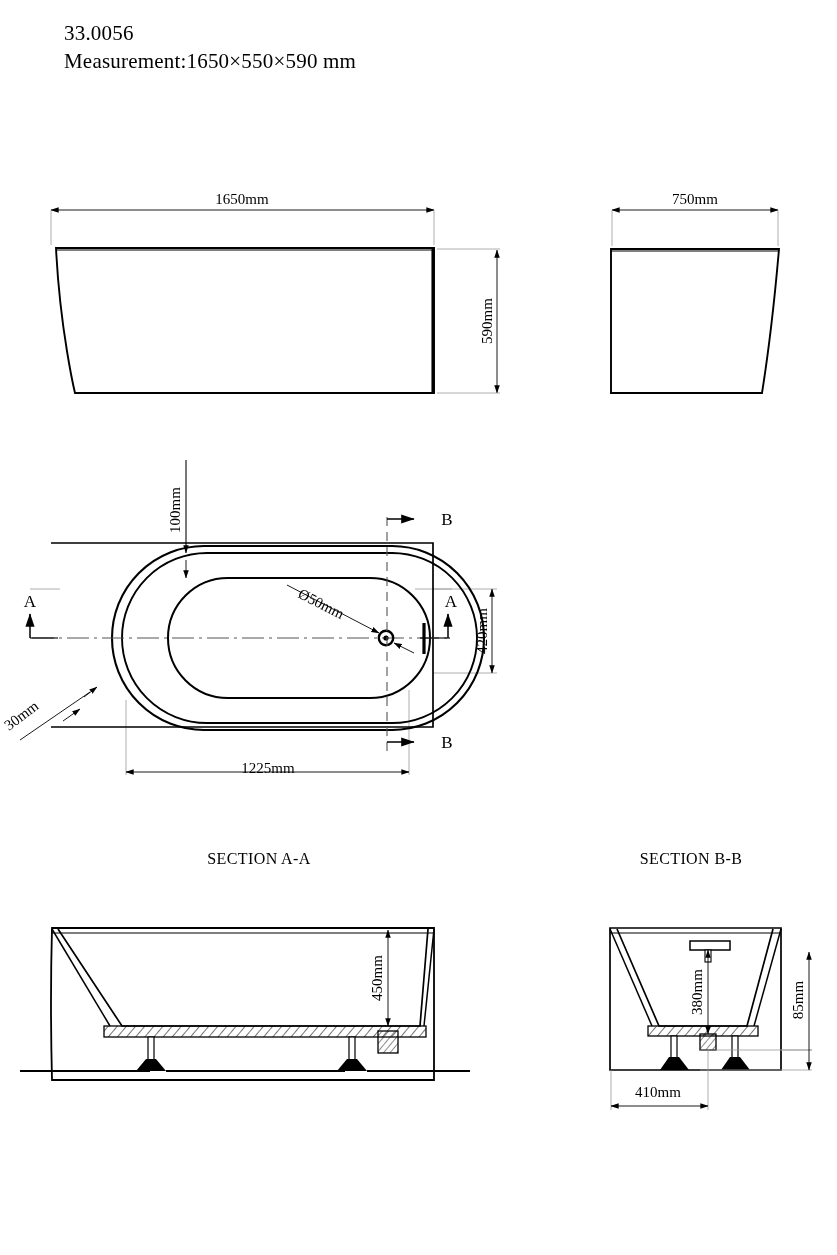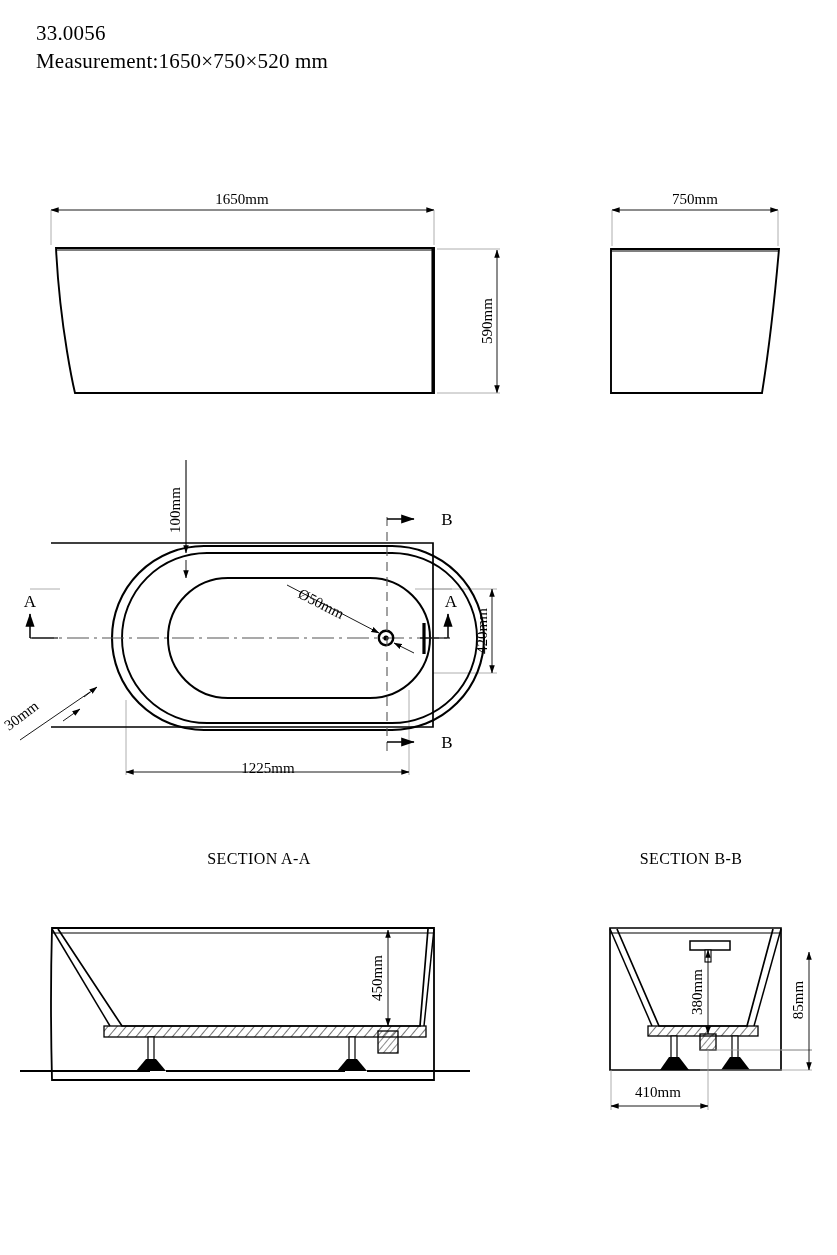--- a/index.html
+++ b/index.html
@@ -26,36 +26,37 @@
     position: absolute;
     left: 36px;
     top: 20px;
     line-height: 1.32;
   }
   .title-line {
     font-size: 21px;
     font-family: "Liberation Serif", "DejaVu Serif", serif;
     white-space: nowrap;
     letter-spacing: 0.2px;
+    margin-left: 28px;
   }
   svg { display: block; }
   svg text {
     font-family: "Liberation Serif", "DejaVu Serif", serif;
     fill: #000000;
   }
   .dim-text { font-size: 15px; }
   .mark-text { font-size: 17px; }
   .section-title { font-size: 16px; letter-spacing: 0.4px; }
 </style>
 </head>
 <body>
 
 <div class="title-block">
   <div class="title-line">33.0056</div>
-  <div class="title-line">Measurement:1650×750×520 mm</div>
+  <div class="title-line">Measurement:1650×550×590 mm</div>
 </div>
 
 <svg id="sheet" width="837" height="1255" viewBox="0 0 837 1255">
   <defs>
     <marker id="arrS" viewBox="0 0 10 10" refX="9.5" refY="5" markerWidth="9" markerHeight="9" orient="auto-start-reverse">
       <path d="M0,1.6 L10,5 L0,8.4 Z" fill="#000"></path>
     </marker>
     <marker id="arrE" viewBox="0 0 10 10" refX="9.5" refY="5" markerWidth="9" markerHeight="9" orient="auto">
       <path d="M0,1.6 L10,5 L0,8.4 Z" fill="#000"></path>
     </marker>

